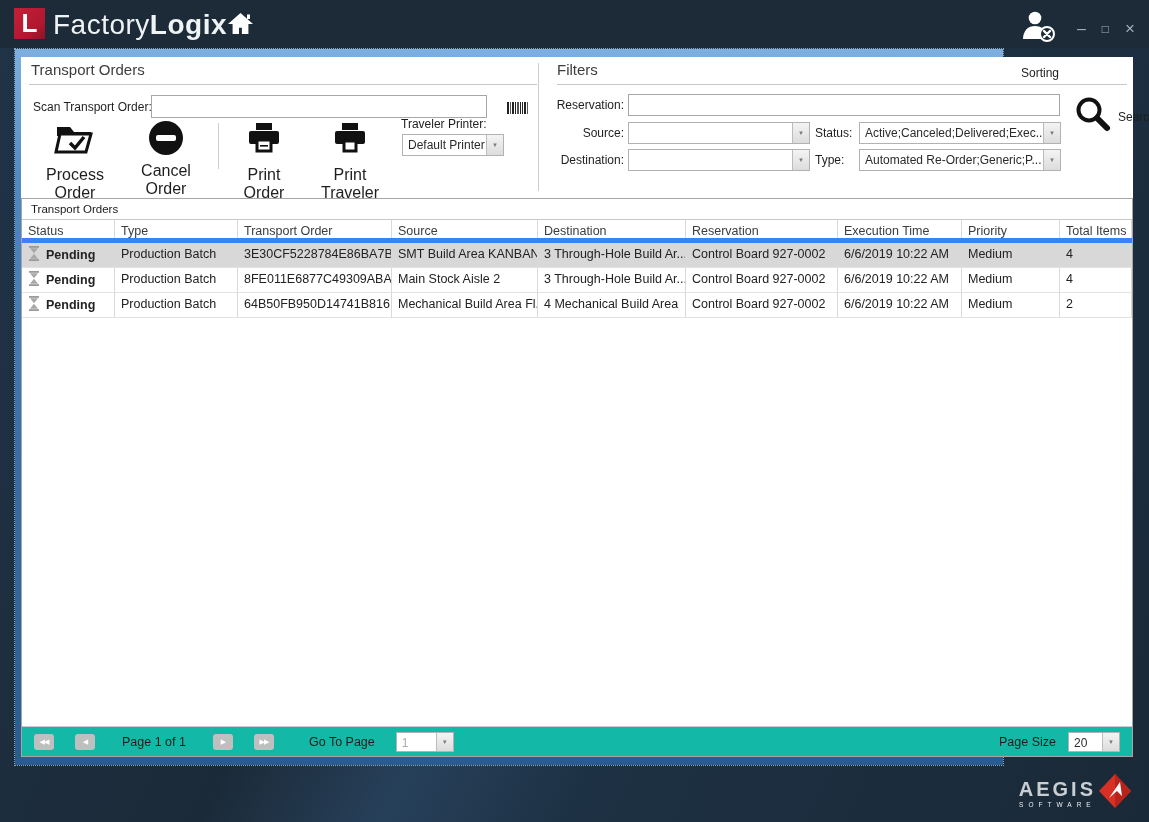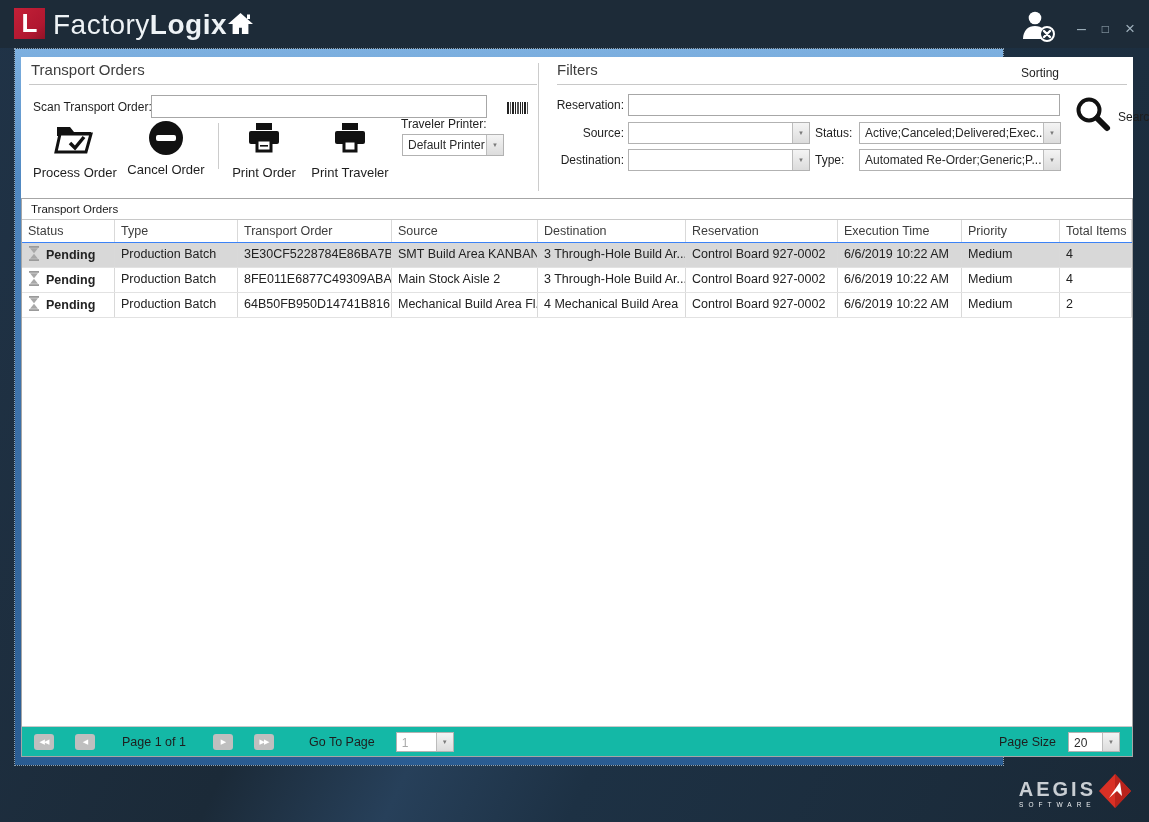--- a/index.html
+++ b/index.html
@@ -37,34 +37,34 @@
 
   input.txt { border:1px solid #a7a7a7; background:#fff; font-family:inherit; font-size:12px; padding:0 4px; }
 
   .combo { display:flex; border:1px solid #b2b2b2; background:#fff; height:22px; cursor:pointer; }
   .combo .val { flex:1; font-size:12px; color:#2b2b2b; padding:3px 4px 0 5px; white-space:nowrap; overflow:hidden; }
   .combo .cbtn { width:17px; background:linear-gradient(#f4f4f4,#dcdcdc); border-left:1px solid #bcbcbc;
     display:flex; align-items:center; justify-content:center; color:#7a7a7a; font-size:6px; }
   .combo.disabled .val { color:#a9a9a9; }
 
   .tool { position:absolute; display:flex; flex-direction:column; align-items:center; gap:7px;
-    font-size:13px; color:#1e1e1e; cursor:pointer; text-align:center; }
+    font-size:16px; color:#1e1e1e; cursor:pointer; text-align:center; }
   .cancel-circle { width:34px; height:34px; border-radius:50%; background:#111; position:relative; }
   .cancel-circle::after { content:""; position:absolute; left:7px; top:14px; width:20px; height:6px;
     border-radius:2px; background:#fff; }
 
   .search-btn { position:absolute; display:flex; flex-direction:row; align-items:center; gap:5px;
     font-size:12px; color:#1e1e1e; cursor:pointer; }
 
   
   .grid-box { position:absolute; left:0; top:141px; width:1112px; height:559px;
     border:1px solid #a6a6a6; background:#fff; }
   .gtitle { height:21px; border-bottom:1px solid #c8c8c8; font-size:11.5px; color:#1a1a1a;
     display:flex; align-items:center; padding-left:9px; }
-  .thead { display:flex; height:23px; border-bottom:1px solid #3b82f6; }
+  .thead { display:flex; height:23px; border-bottom:5px solid #3b82f6; }
   .thead .c { font-size:12.5px; color:#3c3c3c; padding:4px 6px; border-right:1px solid #d9d9d9;
     white-space:nowrap; overflow:hidden; cursor:pointer; }
   .trow { display:flex; height:25px; border-bottom:1px solid #e2e2e2; background:#fff; cursor:pointer; }
   .trow.selected { background:#d8d8d8; }
   .trow .c { font-size:12.5px; color:#222; padding:4px 6px; border-right:1px solid #d9d9d9;
     white-space:nowrap; overflow:hidden; }
   .c0{width:93px;} .c1{width:123px;} .c2{width:154px;} .c3{width:146px;} .c4{width:148px;}
   .c5{width:152px;} .c6{width:124px;} .c7{width:98px;} .c8{flex:1;}
   .stat-cell { display:flex; align-items:center; gap:6px; padding:0 6px !important; }
   .stat-cell .st { font-weight:bold; }

